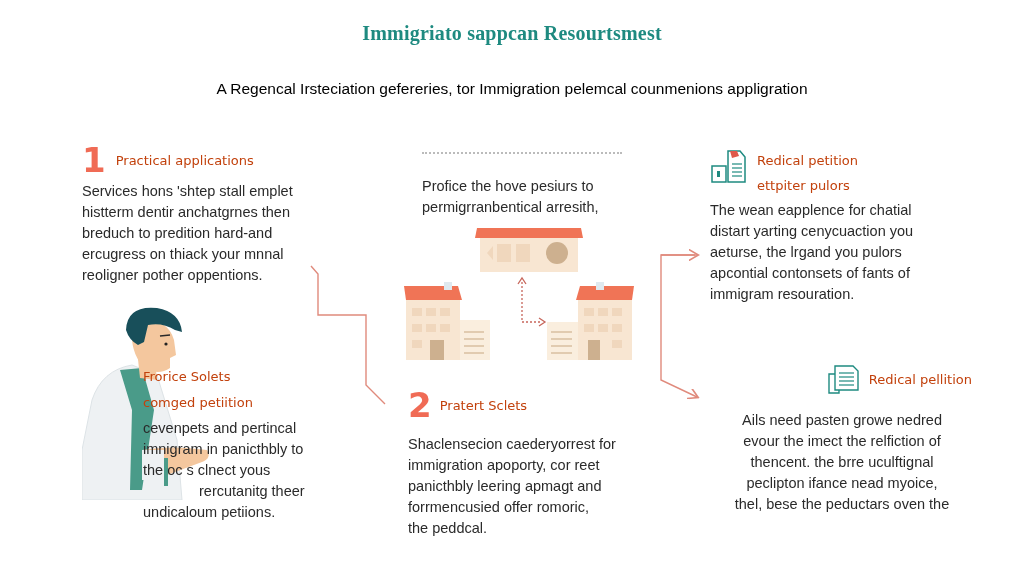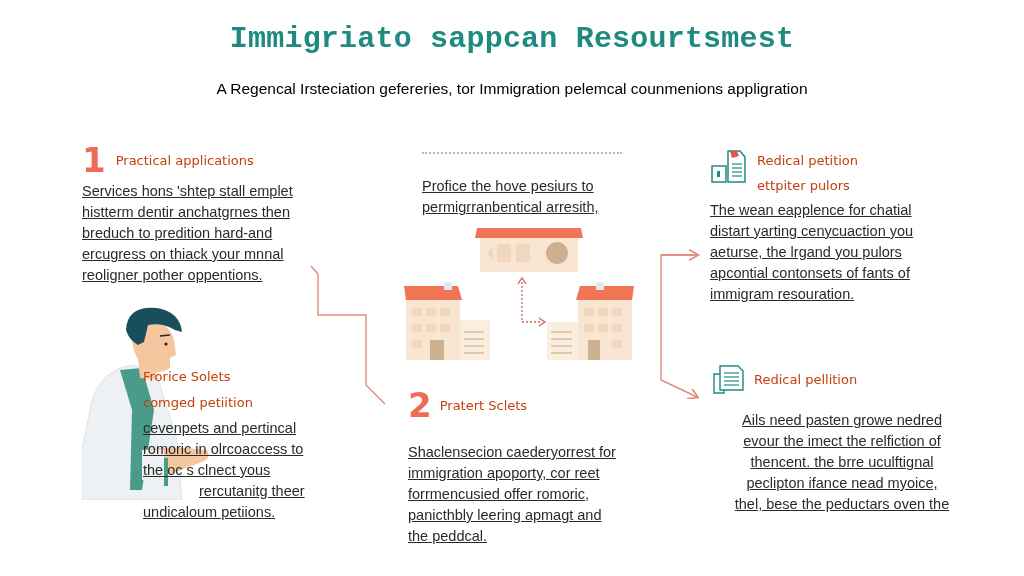--- a/index.html
+++ b/index.html
@@ -1,25 +1,25 @@
 <!DOCTYPE html>
 <html><head>
   <meta charset="utf-8">
   <style>
     * { margin: 0; padding: 0; box-sizing: border-box; }
     html, body { width: 1024px; height: 576px; overflow: hidden; background: #ffffff; }
     body { font-family: "Liberation Sans", "DejaVu Sans", sans-serif; color: #2c2c2c; position: relative; }
 
     .title { position: absolute; top: 22px; left: 0; width: 1024px; text-align: center;
-      font-family: Liberation Mono, monospace; font-weight: bold; font-size: 30px; color: #1e8a80; letter-spacing: 0.2px; }
+      font-family: Liberation Serif, serif; font-weight: bold; font-size: 20px; color: #1e8a80; letter-spacing: 0.2px; }
     .subtitle { position: absolute; top: 80px; left: 0; width: 1024px; text-align: center;
       font-size: 15.5px; color: #000000; }
 
     .heading { font-family: "DejaVu Sans", sans-serif; font-weight: normal; color: #c2410c; font-size: 13px; }
-    .body-text { font-size: 14.5px; line-height: 21px; color: #2a2a2a; text-decoration: underline; }
+    .body-text { font-size: 14.5px; line-height: 21px; color: #2a2a2a; }
 
     .num { font-family: "DejaVu Sans", sans-serif; font-weight: bold; color: #f06b55; }
 
     
     #s1 { position: absolute; left: 82px; top: 143px; width: 250px; }
     #s1 .head-row { display: flex; align-items: center; gap: 10px; height: 34px; }
     #s1 .num { font-size: 34px; line-height: 34px; }
     #s1 .body-text { margin-top: 4px; }
 
     
@@ -34,25 +34,25 @@
 
     
     #s-lb { position: absolute; left: 143px; top: 364px; width: 200px; }
     #s-lb .heading { line-height: 26px; }
     #s-lb .body-text { margin-top: 2px; }
 
     
     #s2 { position: absolute; left: 408px; top: 388px; width: 250px; }
     #s2 .head-row { display: flex; align-items: center; gap: 8px; height: 34px; }
     #s2 .num { font-size: 34px; line-height: 34px; }
-    #s2 .body-text { margin-top: 20px; }
+    #s2 .body-text { margin-top: 12px; }
 
     
     #s-rb { position: absolute; left: 712px; top: 364px; width: 260px; }
-    #s-rb .head-row { display: flex; gap: 8px; align-items: center; }
+    #s-rb .head-row { display: flex; gap: 8px; align-items: center; justify-content: flex-end; }
     #s-rb .body-text { margin-top: 16px; text-align: center; }
 
     .icon { display: inline-block; flex-shrink: 0; }
     svg { display: block; }
 
     #person { position: absolute; left: 82px; top: 300px; width: 150px; height: 200px; }
     #buildings { position: absolute; left: 400px; top: 220px; width: 240px; height: 150px; }
     #connectors { position: absolute; left: 0; top: 0; width: 1024px; height: 576px; pointer-events: none; }
   </style>
 </head>
@@ -197,37 +197,37 @@
     <rect x="60" y="150" width="22" height="30" fill="#eef1f3"></rect>
     <rect x="82" y="158" width="4" height="28" fill="#4a9b89"></rect>
   </svg>
 </div>
 
 <div id="s-lb">
   <div class="heading">Frorice Solets</div>
   <div class="heading">comged petiition</div>
   <div class="body-text">
     <div>cevenpets and pertincal</div>
-    <div>romoric in olrcoaccess to</div>
+    <div>imnigram in panicthbly to</div>
     <div>the oc    s clnect yous</div>
     <div style="padding-left:56px">rercutanitg theer</div>
     <div>undicaloum petiions.</div>
   </div>
 </div>
 
 <div id="s2">
   <div class="head-row">
     <span class="num">2</span>
     <span class="heading">Pratert Sclets</span>
   </div>
   <div class="body-text">
     <div>Shaclensecion caederyorrest for</div>
     <div>immigration apoporty, cor reet</div>
+    <div>panicthbly leering apmagt and</div>
     <div>forrmencusied offer romoric,</div>
-    <div>panicthbly leering apmagt and</div>
     <div>the peddcal.</div>
   </div>
 </div>
 
 <div id="s-rb">
   <div class="head-row">
     <span class="icon">
       <svg width="34" height="30" viewBox="0 0 34 30">
         <path d="M2,10 L12,10 L12,29 L2,29 Z" fill="#fff" stroke="#1e8a80" stroke-width="1.4"></path>
         <path d="M8,2 L26,2 L31,7 L31,26 L8,26 Z" fill="#fff" stroke="#1e8a80" stroke-width="1.4"></path>

